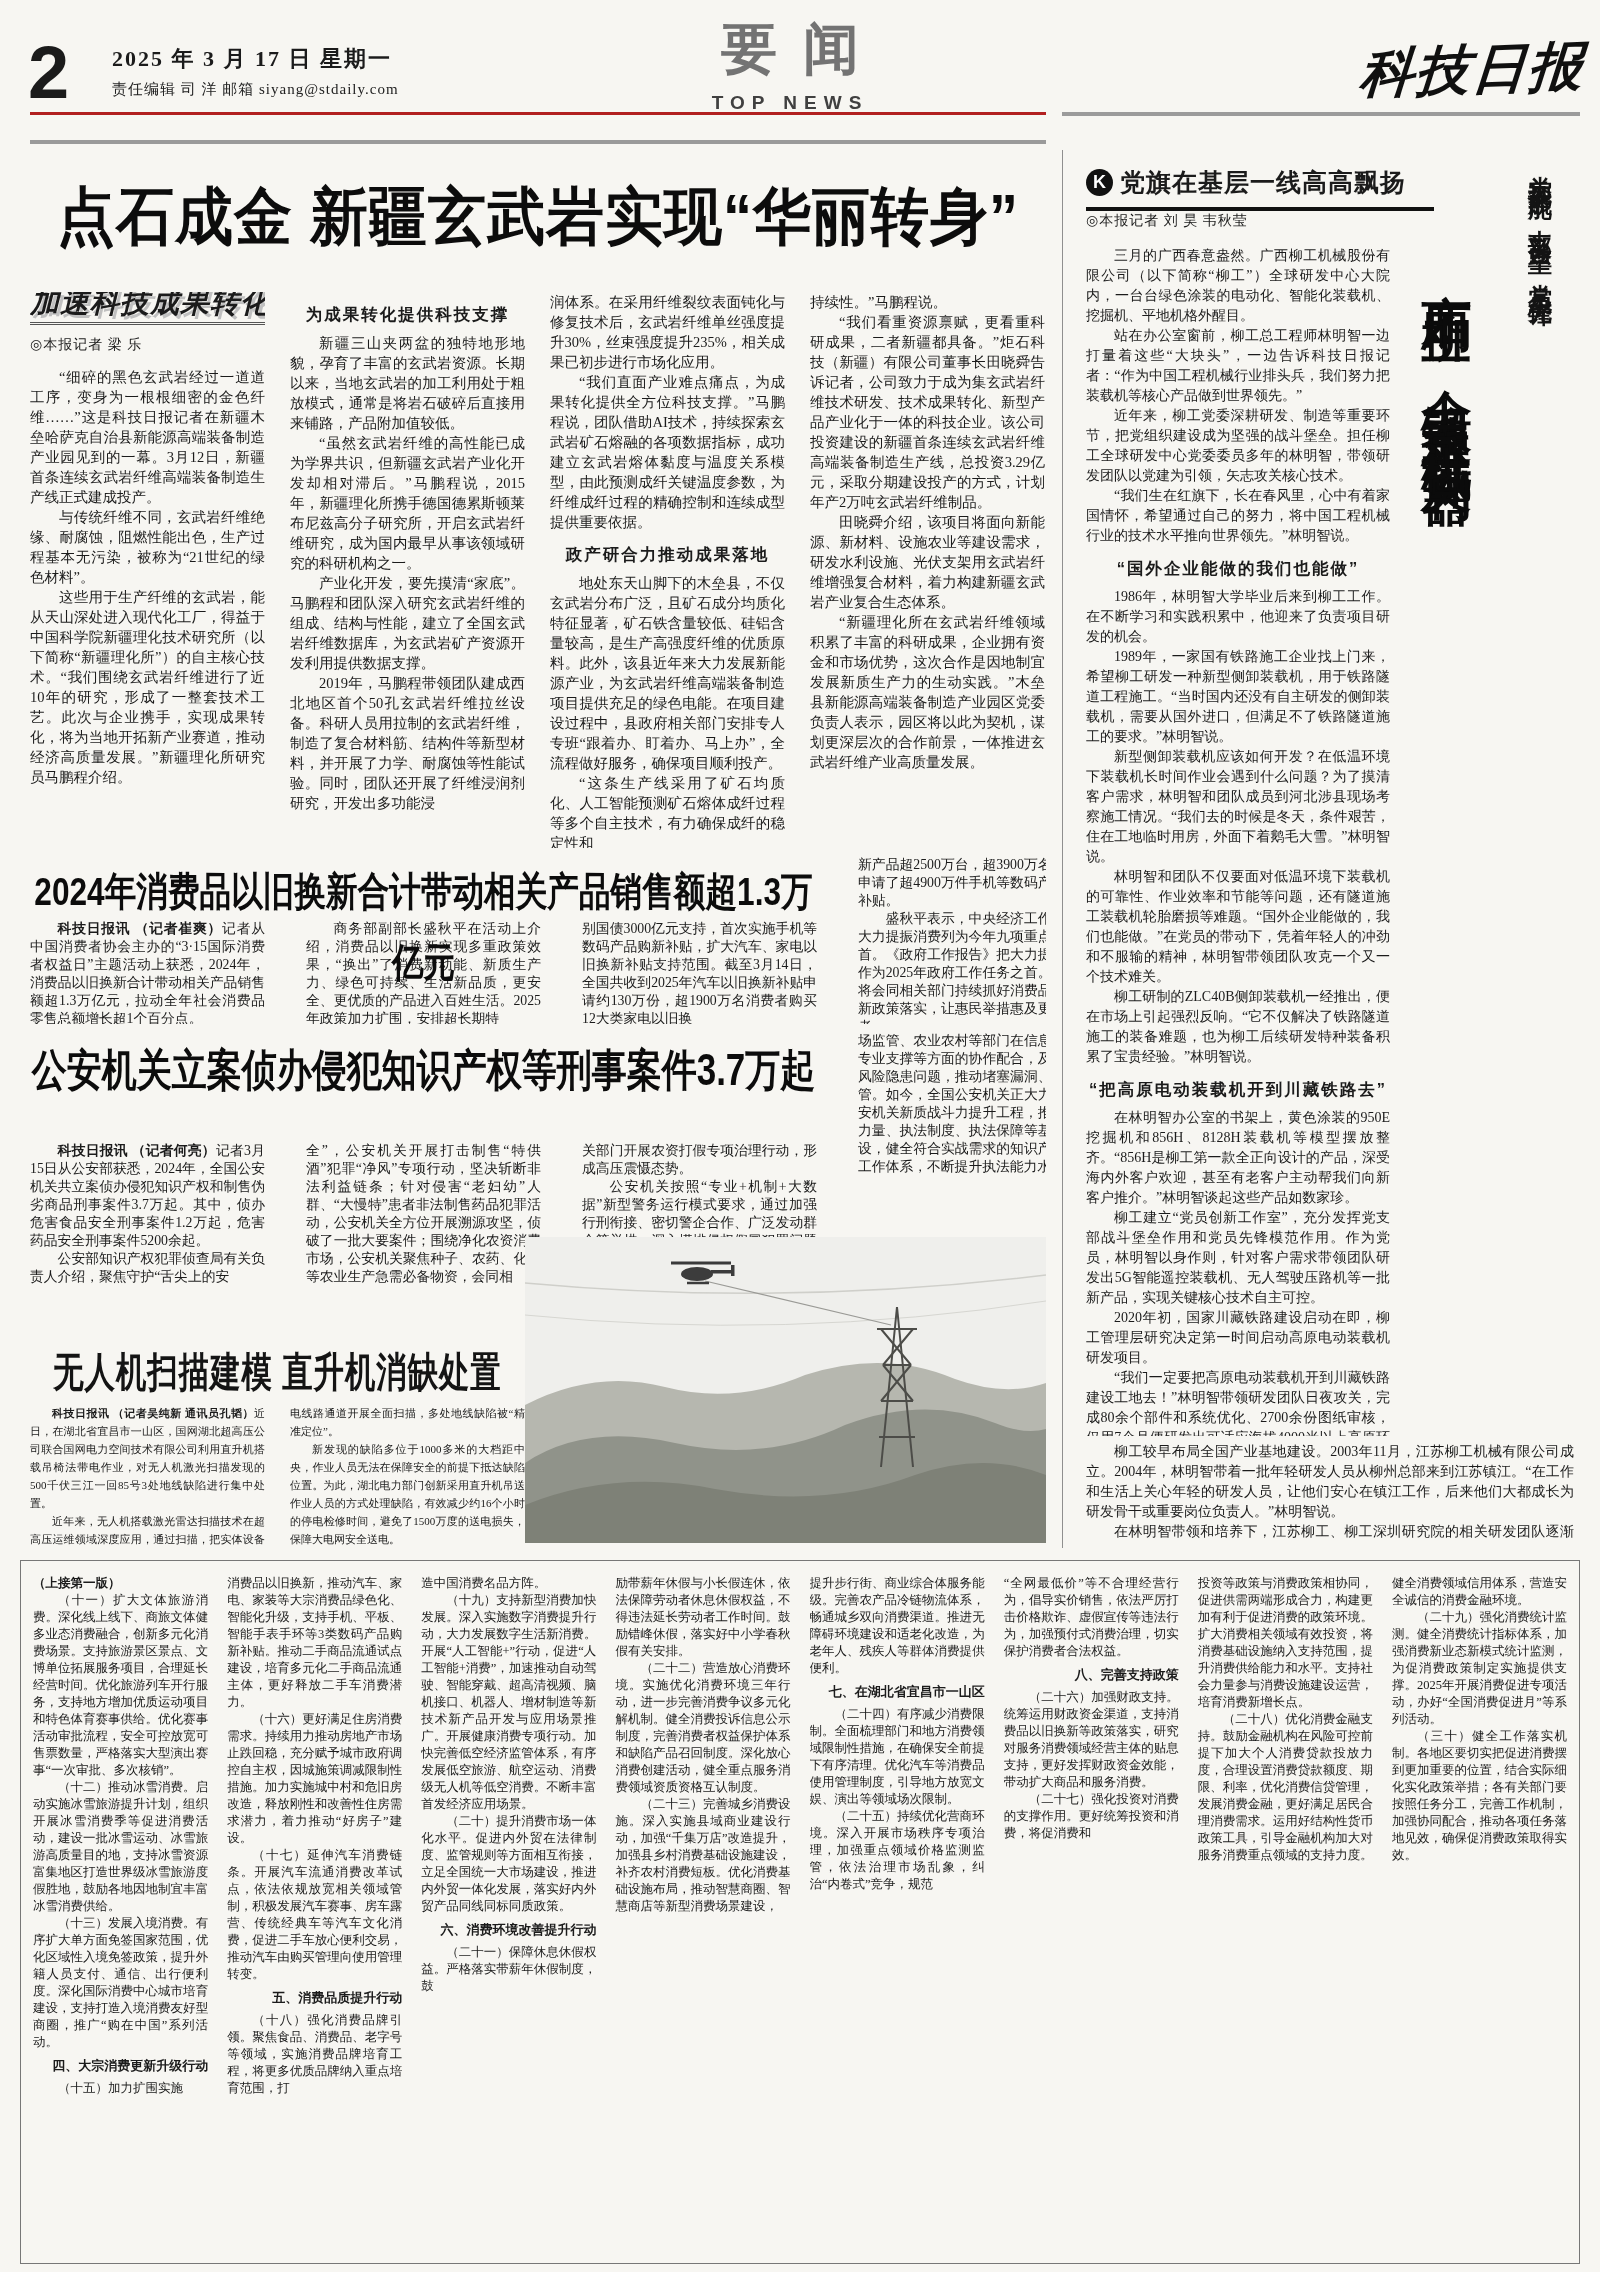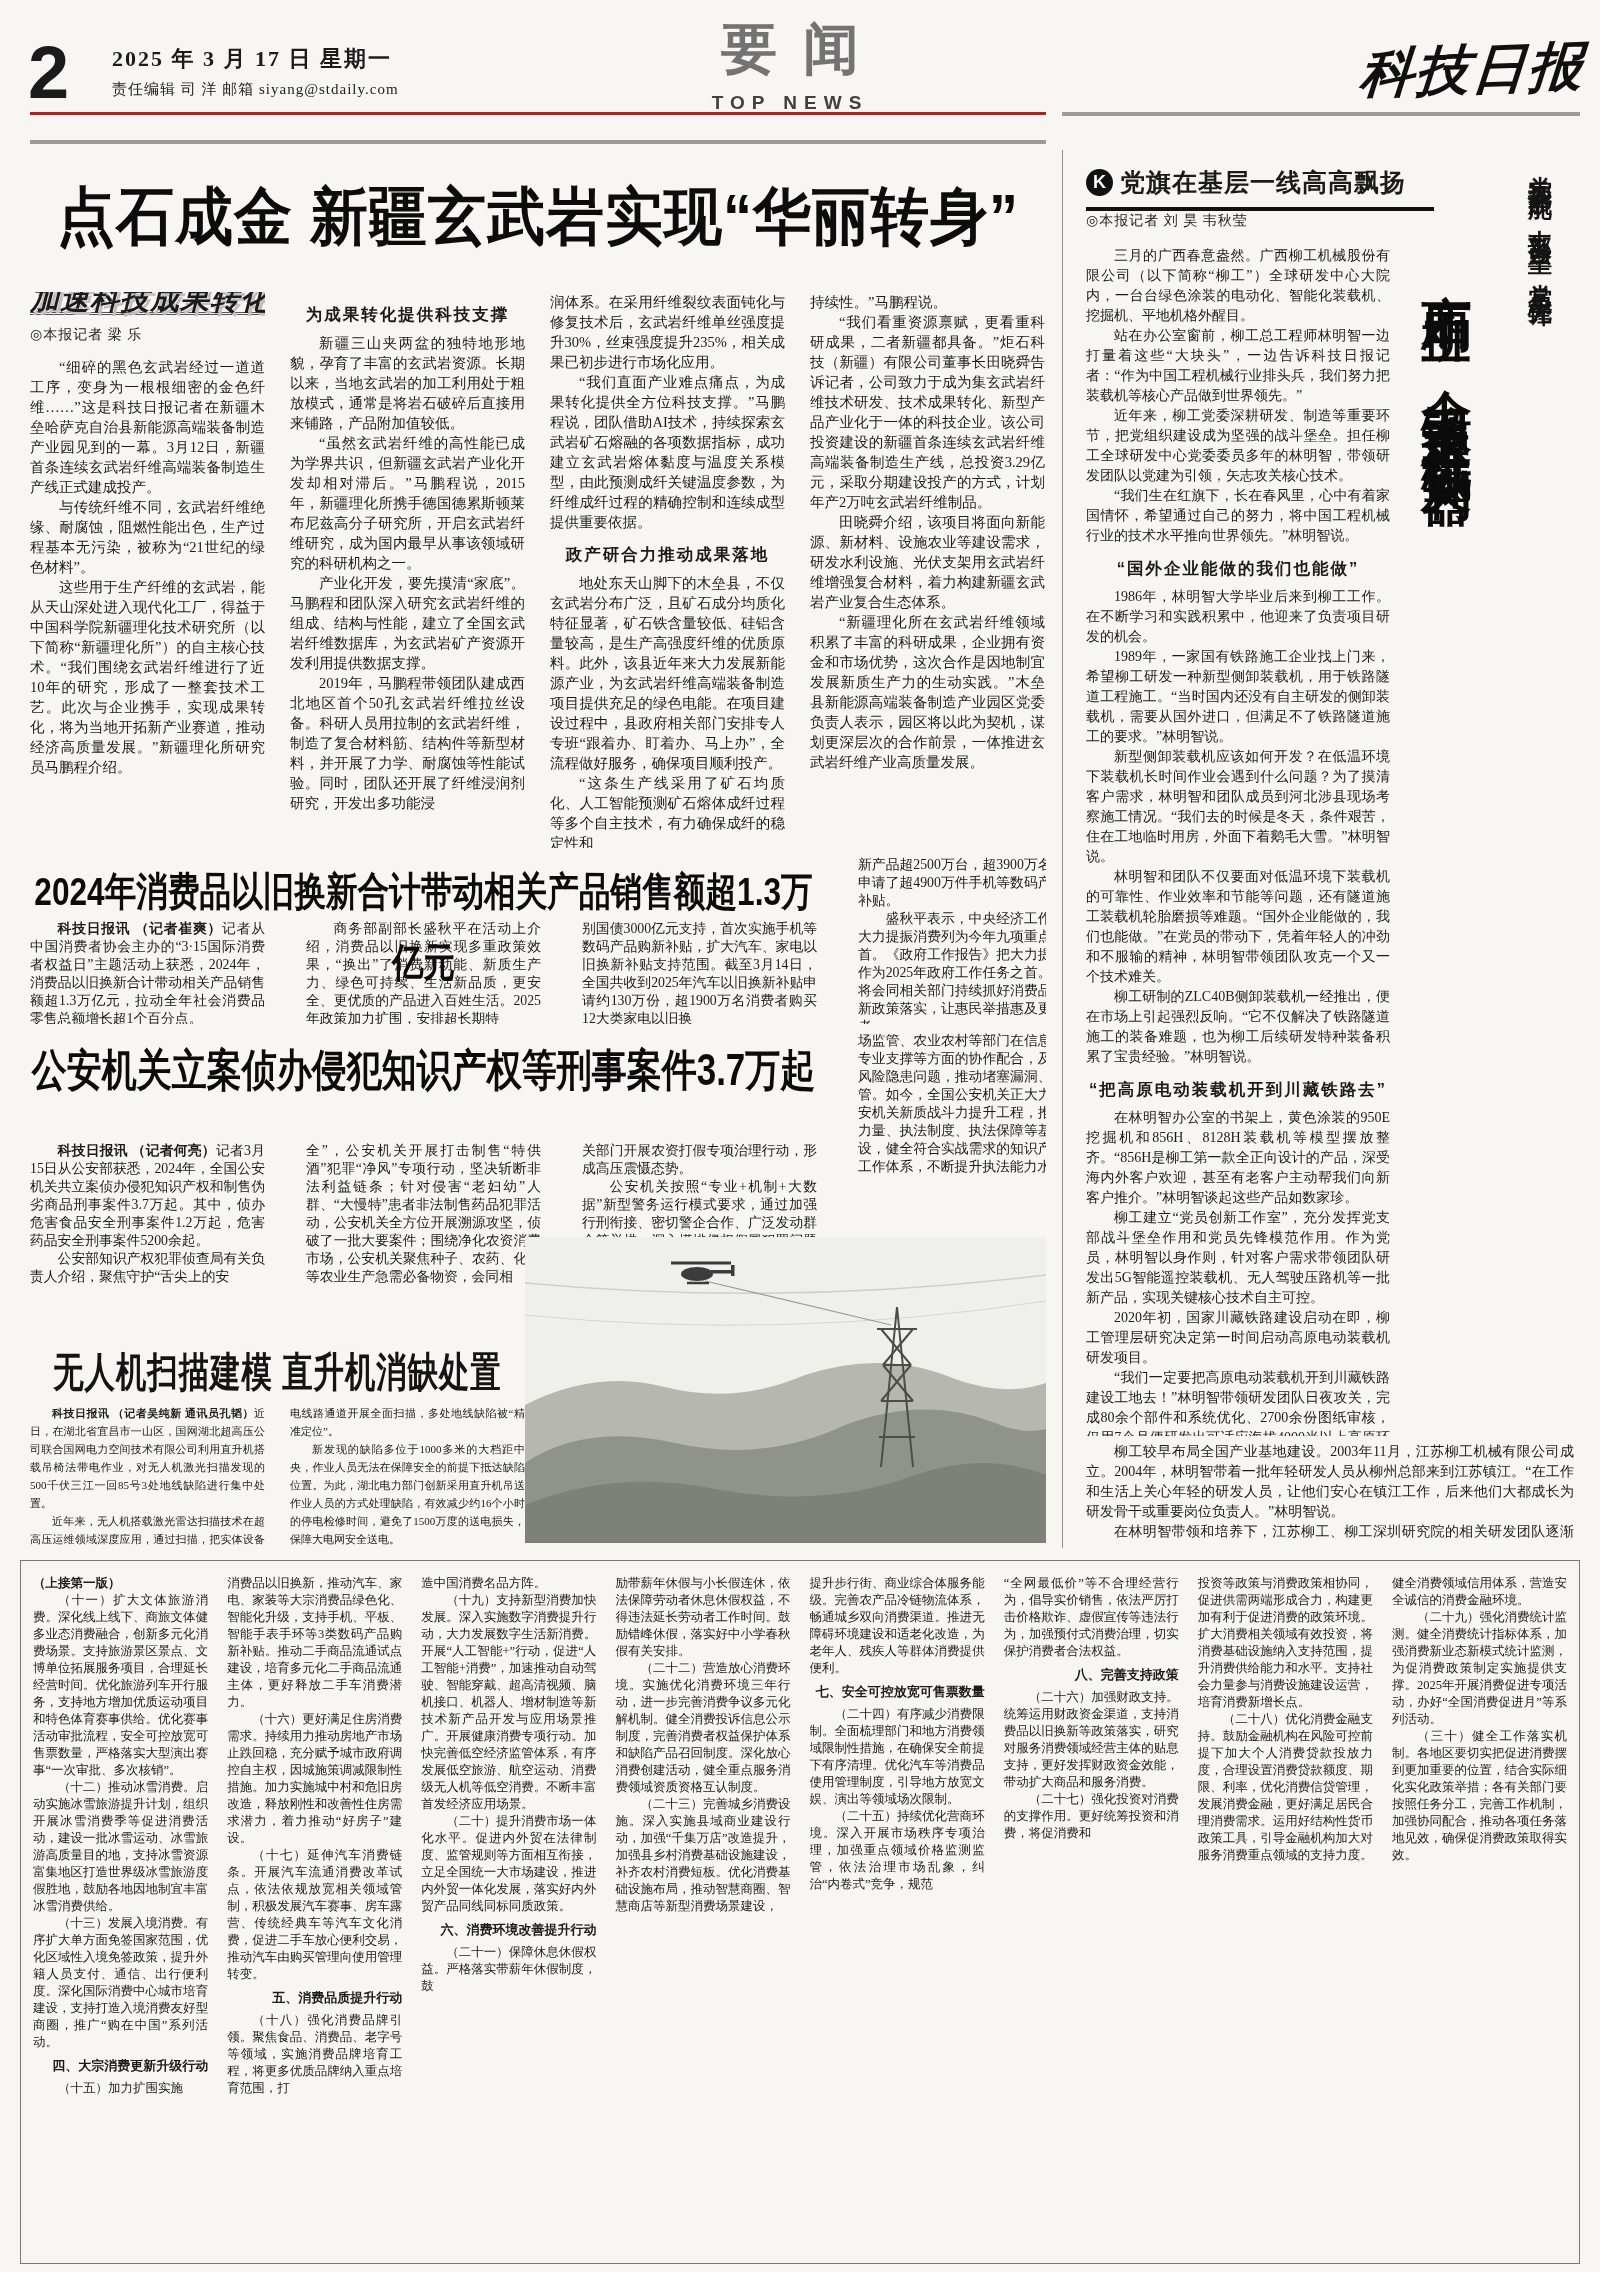--- a/index.html
+++ b/index.html
@@ -32,22 +32,22 @@
   .ncol { width:235px; flex:0 0 235px; font-size:14.5px; line-height:20px; overflow:hidden; }
 
   .blk { text-align:justify; }
   .p  { text-indent:2em; }
   .pc { text-indent:0; }
   .sub { text-align:center; font-weight:bold; font-size:16.5px; margin:12px 0 9px; text-indent:0;
     font-family:"Liberation Sans",sans-serif; letter-spacing:2px;}
   .sech{ text-align:right; font-weight:bold; margin:7px 0; text-indent:0; font-size:13px;
     font-family:"Liberation Sans",sans-serif;}
   .banner { font-size:29px; font-weight:900; font-style:italic; letter-spacing:1px;
-    font-family:Liberation Mono, monospace; text-shadow:3px 3px 0 #c0c0c0;
-    border-bottom:3px double #555; margin-bottom:10px; text-indent:0;
+    font-family:Liberation Sans, sans-serif; text-shadow:3px 3px 0 #c0c0c0;
+    border-bottom:3px double #555; padding-bottom:10px; margin-bottom:10px; text-indent:0;
     white-space:nowrap; }
   .byl { font-size:14px; margin:6px 0 12px; letter-spacing:1px; text-indent:0; }
 
   
   .artgrid { display:grid; grid-template-columns:235px 235px 235px 235px; column-gap:41px; }
   .art-hl { grid-column:1/4; font-weight:900; text-align:center;
     font-family:"Liberation Sans",sans-serif; color:#0c0c0c; }
   #art1 { left:30px; top:856px; width:1016px; height:168px; overflow:hidden; }
   #art1 .art-hl { font-size:31px; line-height:56px; height:56px; transform:scale(1.02,1.28); transform-origin:center top; }
   #art2 { left:30px; top:1032px; width:1016px; height:300px; overflow:hidden; }
@@ -272,21 +272,21 @@
         <div class="blk sech">六、消费环境改善提升行动</div>
         <div class="blk p">（二十一）保障休息休假权益。严格落实带薪年休假制度，鼓</div>
       </div>
     <div class="bcol">
         <div class="blk pc">励带薪年休假与小长假连休，依法保障劳动者休息休假权益，不得违法延长劳动者工作时间。鼓励错峰休假，落实好中小学春秋假有关安排。</div>
         <div class="blk p">（二十二）营造放心消费环境。实施优化消费环境三年行动，进一步完善消费争议多元化解机制。健全消费投诉信息公示制度，完善消费者权益保护体系和缺陷产品召回制度。深化放心消费创建活动，健全重点服务消费领域资质资格互认制度。</div>
         <div class="blk p">（二十三）完善城乡消费设施。深入实施县域商业建设行动，加强“千集万店”改造提升，加强县乡村消费基础设施建设，补齐农村消费短板。优化消费基础设施布局，推动智慧商圈、智慧商店等新型消费场景建设，</div>
       </div>
     <div class="bcol">
         <div class="blk pc">提升步行街、商业综合体服务能级。完善农产品冷链物流体系，畅通城乡双向消费渠道。推进无障碍环境建设和适老化改造，为老年人、残疾人等群体消费提供便利。</div>
-        <div class="blk sech">七、安全可控放宽可售票数量</div>
+        <div class="blk sech">七、在湖北省宜昌市一山区</div>
         <div class="blk p">（二十四）有序减少消费限制。全面梳理部门和地方消费领域限制性措施，在确保安全前提下有序清理。优化汽车等消费品使用管理制度，引导地方放宽文娱、演出等领域场次限制。</div>
         <div class="blk p">（二十五）持续优化营商环境。深入开展市场秩序专项治理，加强重点领域价格监测监管，依法治理市场乱象，纠治“内卷式”竞争，规范</div>
       </div>
     <div class="bcol">
         <div class="blk pc">“全网最低价”等不合理经营行为，倡导实价销售，依法严厉打击价格欺诈、虚假宣传等违法行为，加强预付式消费治理，切实保护消费者合法权益。</div>
         <div class="blk sech">八、完善支持政策</div>
         <div class="blk p">（二十六）加强财政支持。统筹运用财政资金渠道，支持消费品以旧换新等政策落实，研究对服务消费领域经营主体的贴息支持，更好发挥财政资金效能，带动扩大商品和服务消费。</div>
         <div class="blk p">（二十七）强化投资对消费的支撑作用。更好统筹投资和消费，将促消费和</div>
       </div>
     <div class="bcol">

